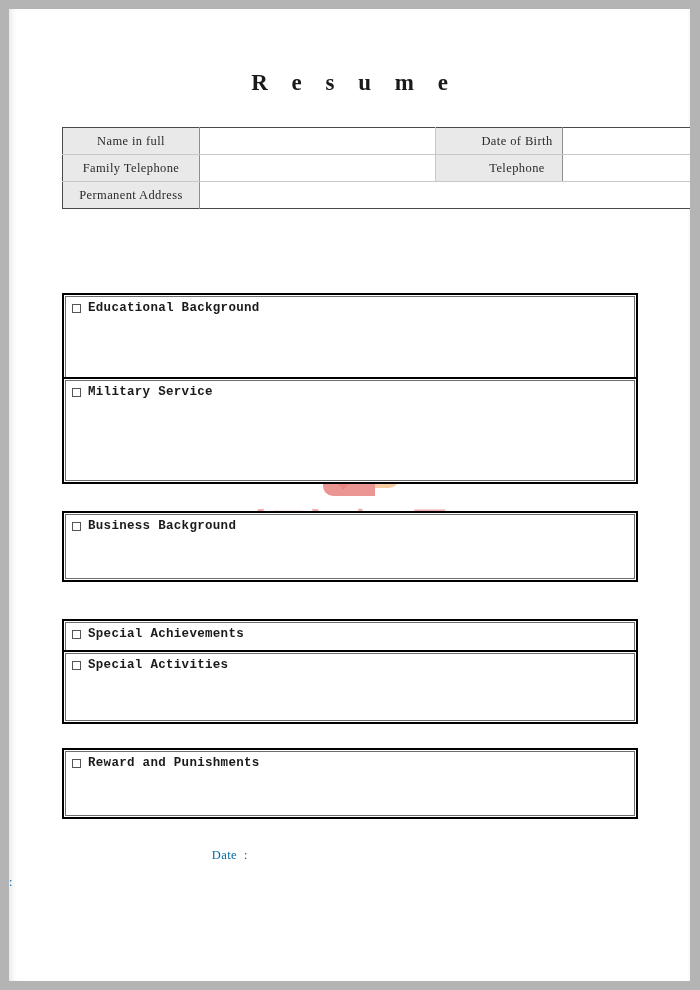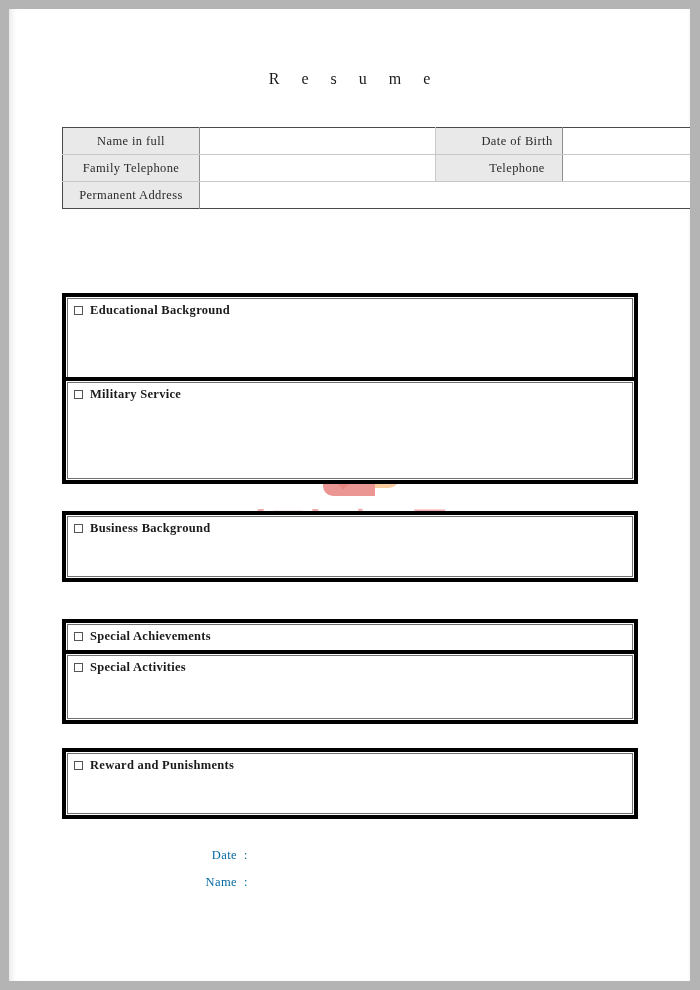--- a/index.html
+++ b/index.html
@@ -84,25 +84,25 @@
     position: relative;
     z-index: 2;
   }
 
   .doc-title {
     position: absolute;
     left: 0;
     top: 62px;
     width: 100%;
     text-align: center;
-    font-size: 16px;
+    font-size: 23px;
     color: #1a1a1a;
     letter-spacing: 9px;
     text-indent: 9px;
-    font-weight: normal;
+    font-weight: bold;
     line-height: 1;
   }
 
   
   .info-table {
     position: absolute;
     left: 53px;
     top: 118px;
     width: 684px;
     border-collapse: collapse;
@@ -138,23 +138,24 @@
     border-right: 1px solid #8e8e8e;
     padding-left: 40px;
   }
 
   
   .sec {
     position: absolute;
     left: 53px;
     width: 576px;
     box-sizing: border-box;
-    border: 4px solid #000000;
+    border: 2px solid #000000;
     background: #ffffff;
     box-shadow: inset 0 0 0 1px #ffffff, inset 0 0 0 2px #6e6e6e;
+    font-family: Liberation Mono, monospace;
   }
   .sec-head {
     display: flex;
     align-items: center;
     padding: 7px 0 0 8px;
     gap: 7px;
   }
   .chk {
     width: 9px;
     height: 9px;
@@ -276,21 +277,20 @@
         </div>
       </div>
 
       <div class="footer" style="top:840px">
         <div class="foot-row" style="margin-bottom:14px">
           <span class="foot-key">Date</span>
           <span class="foot-colon">:</span>
           <span></span>
         </div>
         <div class="foot-row">
-          <span class="foot-key">Name</span>
           <span class="foot-colon">:</span>
           <span></span>
         </div>
       </div>
 
     </div>
   </div>
 </div>
 
 </body></html>

